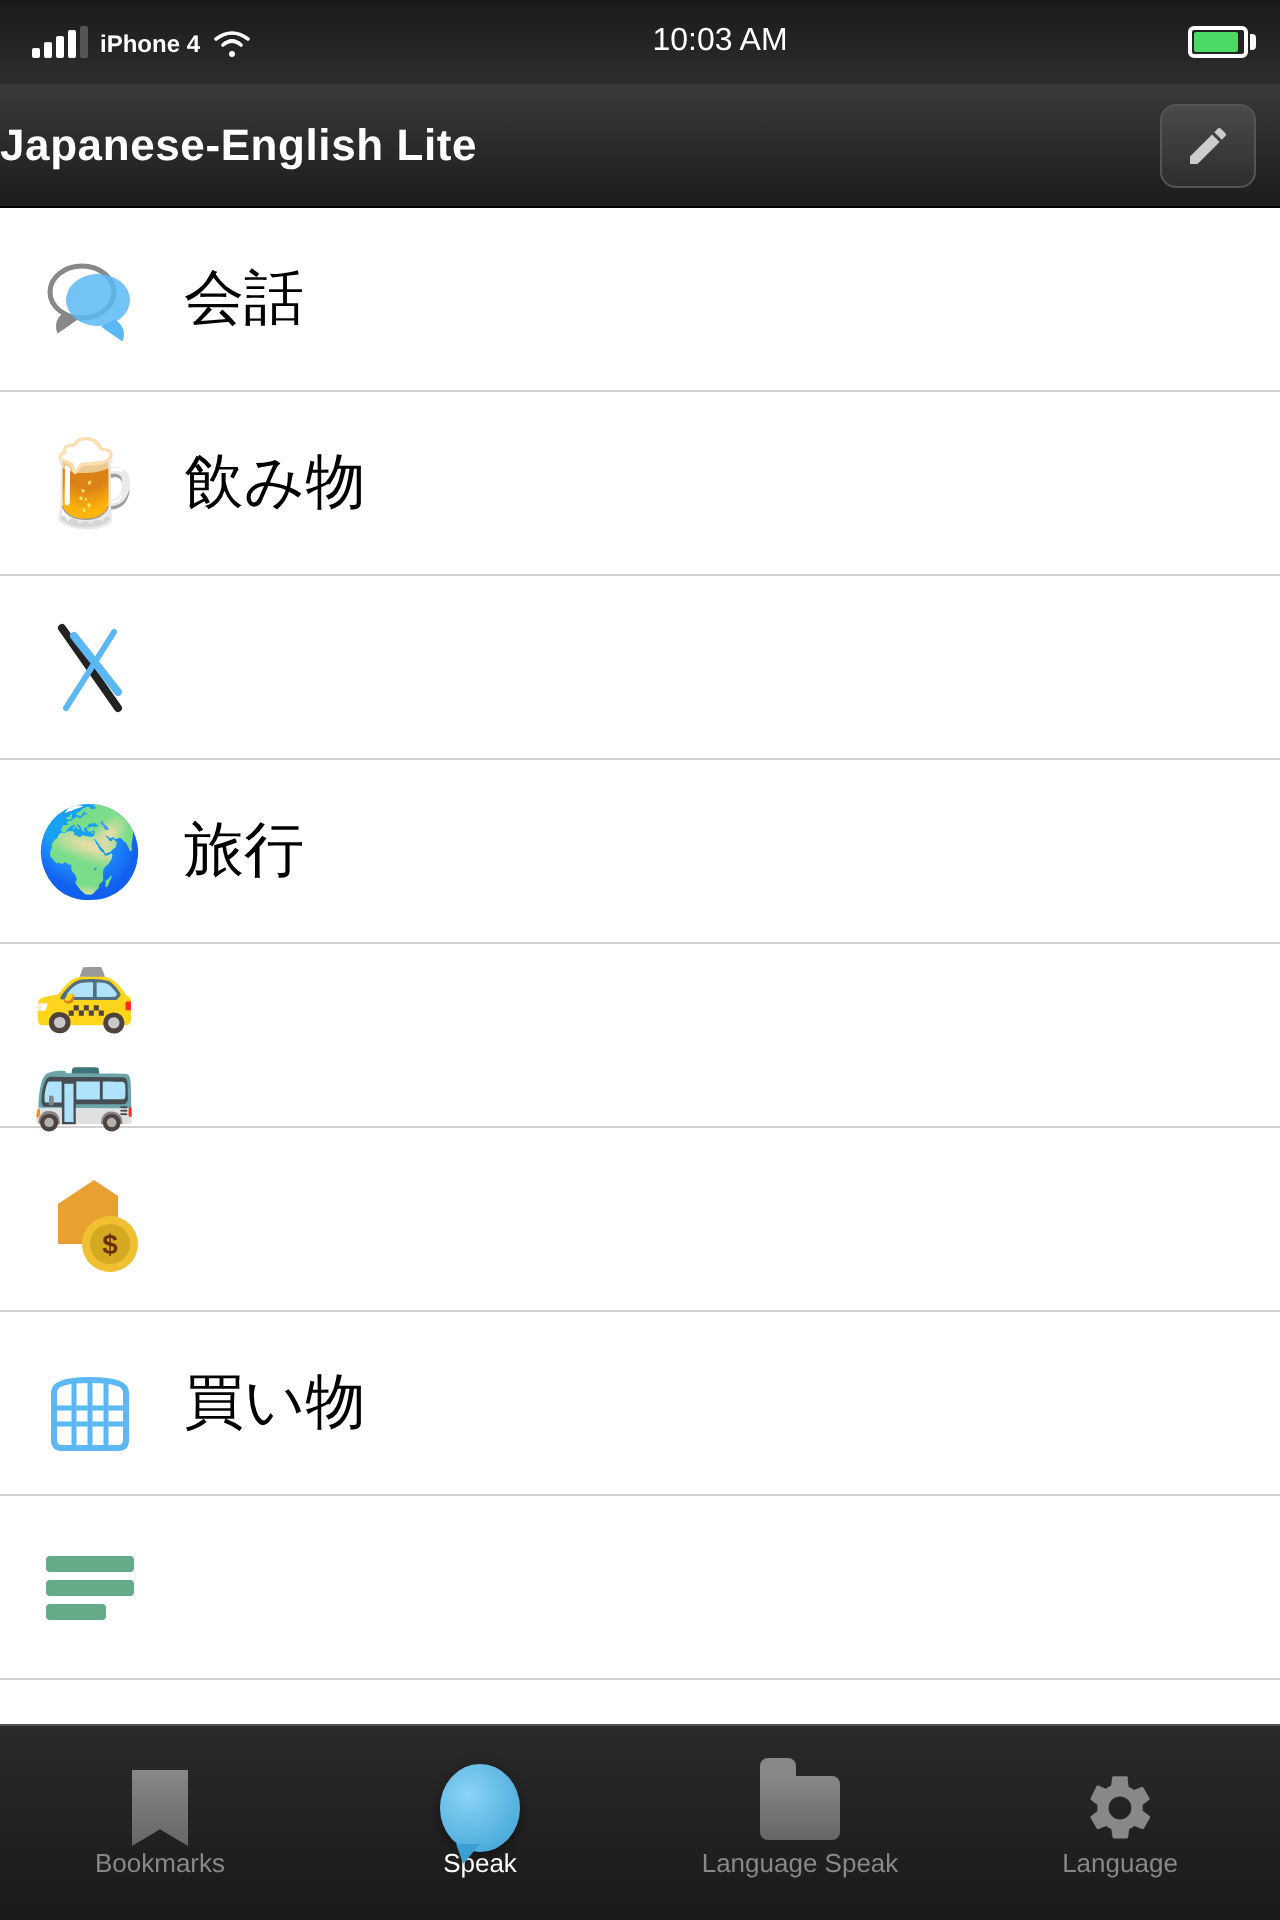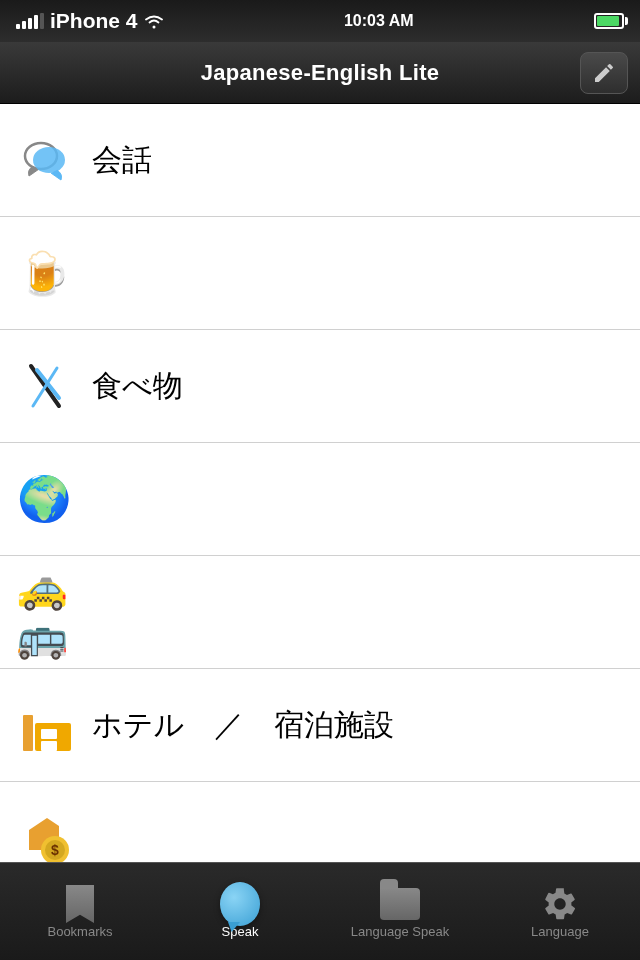--- a/index.html
+++ b/index.html
@@ -18,39 +18,39 @@
       height: 42px;
       background: linear-gradient(to bottom, #1a1a1a, #2d2d2d);
       display: flex;
       align-items: center;
       justify-content: space-between;
       padding: 0 16px;
       color: #fff;
     }
     .status-left {
       display: flex;
-      align-items: center;
+      align-items: flex-end;
       gap: 6px;
-      font-size: 21px;
+      font-size: 12px;
       font-weight: 600;
     }
     .signal-bars {
       display: flex;
       align-items: flex-end;
       gap: 2px;
       height: 16px;
     }
     .signal-bars span {
       background: #fff;
       width: 4px;
       border-radius: 1px;
     }
     .status-center {
       font-size: 16px;
-      font-weight: 700;
+      font-weight: 400;
       color: #fff;
     }
     .status-right {
       display: flex;
       align-items: center;
       gap: 6px;
     }
     .battery {
       width: 30px;
       height: 16px;
@@ -78,21 +78,20 @@
       height: 100%;
       border-radius: 1px;
     }
 
     
     #nav-bar {
       height: 62px;
       background: linear-gradient(to bottom, #3a3a3a, #1c1c1c);
       display: flex;
       align-items: center;
-      justify-content: center;
       position: relative;
       border-bottom: 1px solid #000;
     }
     #nav-bar h1 {
       color: #fff;
       font-size: 22px;
       font-weight: 700;
       letter-spacing: 0.3px;
     }
     .nav-action-btn {
@@ -116,21 +115,21 @@
 
     
     #menu-list {
       flex: 1;
       overflow-y: auto;
       background: #fff;
     }
     .menu-item {
       display: flex;
       align-items: center;
-      height: 113px;
+      height: 92px;
       padding: 12px 16px;
       border-bottom: 1px solid #d0d0d0;
       cursor: pointer;
       background: #fff;
     }
     .item-icon {
       width: 58px;
       height: 58px;
       display: flex;
       align-items: center;
@@ -281,66 +280,69 @@
     <ellipse cx="30" cy="26" rx="16" ry="13" fill="#5bb8f5" fill-opacity="0.85" stroke="none"></ellipse>
     <path d="M38 36 Q44 40 42 46 Q36 42 32 39" fill="#5bb8f5" stroke="#5bb8f5" stroke-width="1"></path>
   </svg>
       </div>
       <span class="item-label">会話</span>
     </div>
     <div class="menu-item">
       <div class="item-icon">
         <span style="font-size:42px">🍺</span>
       </div>
+      <span class="item-label">飲み物</span>
     </div>
     <div class="menu-item">
       <div class="item-icon">
         <svg width="52" height="52" viewBox="0 0 52 52">
     <line x1="12" y1="6" x2="40" y2="46" stroke="#222" stroke-width="4" stroke-linecap="round"></line>
     <line x1="18" y1="10" x2="40" y2="38" stroke="#5bb8f5" stroke-width="4" stroke-linecap="round"></line>
     <line x1="14" y1="46" x2="38" y2="8" stroke="#5bb8f5" stroke-width="3" stroke-linecap="round"></line>
   </svg>
       </div>
-      <span class="item-label">食べ物</span>
     </div>
     <div class="menu-item">
       <div class="item-icon">
         <span style="font-size:44px">🌍</span>
       </div>
+      <span class="item-label">旅行</span>
     </div>
     <div class="menu-item">
       <div class="item-icon">
         <span style="font-size:42px; display:flex; gap:2px">🚕🚌</span>
       </div>
-    </div>
-    <div class="menu-item">
-      <div class="item-icon">
-        <svg width="52" height="52" viewBox="0 0 52 52">
-    <rect x="4" y="16" width="10" height="36" fill="#e8a030" rx="1"></rect>
-    <rect x="16" y="24" width="36" height="28" fill="#f0a800" rx="2"></rect>
-    <rect x="22" y="30" width="16" height="10" fill="#fff" rx="1"></rect>
-    <rect x="22" y="42" width="16" height="10" fill="#fff" rx="1"></rect>
-  </svg>
-      </div>
-      <span class="item-label">ホテル　／　宿泊施設</span>
     </div>
     <div class="menu-item">
       <div class="item-icon">
         <svg width="52" height="52" viewBox="0 0 52 52">
     <path d="M10 38 L10 18 L28 6 L40 14 L40 38 Z" fill="#e8a030" stroke="none"></path>
     <path d="M8 38 L8 18 L26 6 L8 18 Z" fill="#c8820a" stroke="none"></path>
     <circle cx="36" cy="38" r="14" fill="#f0c030"></circle>
     <circle cx="36" cy="38" r="10" fill="#d4a820"></circle>
     <text x="36" y="43" text-anchor="middle" font-size="14" font-weight="bold" fill="#6a3000">$</text>
   </svg>
       </div>
     </div>
     <div class="menu-item">
       <div class="item-icon">
         <svg width="52" height="52" viewBox="0 0 52 52">
+    <path d="M8 20 Q8 14 26 14 Q44 14 44 20 L44 44 Q44 48 40 48 L12 48 Q8 48 8 44 Z" fill="none" stroke="#5bb8f5" stroke-width="3"></path>
+    <line x1="8" y1="28" x2="44" y2="28" stroke="#5bb8f5" stroke-width="2.5"></line>
+    <line x1="8" y1="36" x2="44" y2="36" stroke="#5bb8f5" stroke-width="2.5"></line>
+    <line x1="18" y1="14" x2="18" y2="48" stroke="#5bb8f5" stroke-width="2.5"></line>
+    <line x1="26" y1="14" x2="26" y2="48" stroke="#5bb8f5" stroke-width="2.5"></line>
+    <line x1="34" y1="14" x2="34" y2="48" stroke="#5bb8f5" stroke-width="2.5"></line>
+  </svg>
+      </div>
+      <span class="item-label">買い物</span>
+    </div>
+    <div class="menu-item">
+      <div class="item-icon">
+        <svg width="52" height="52" viewBox="0 0 52 52">
     <rect x="4" y="10" width="44" height="8" fill="#6a8" rx="2"></rect>
     <rect x="4" y="22" width="44" height="8" fill="#6a8" rx="2"></rect>
     <rect x="4" y="34" width="30" height="8" fill="#6a8" rx="2"></rect>
   </svg>
       </div>
       <span class="item-label">　　　</span>
     </div>
   </div>
 
 <div id="tab-bar">

